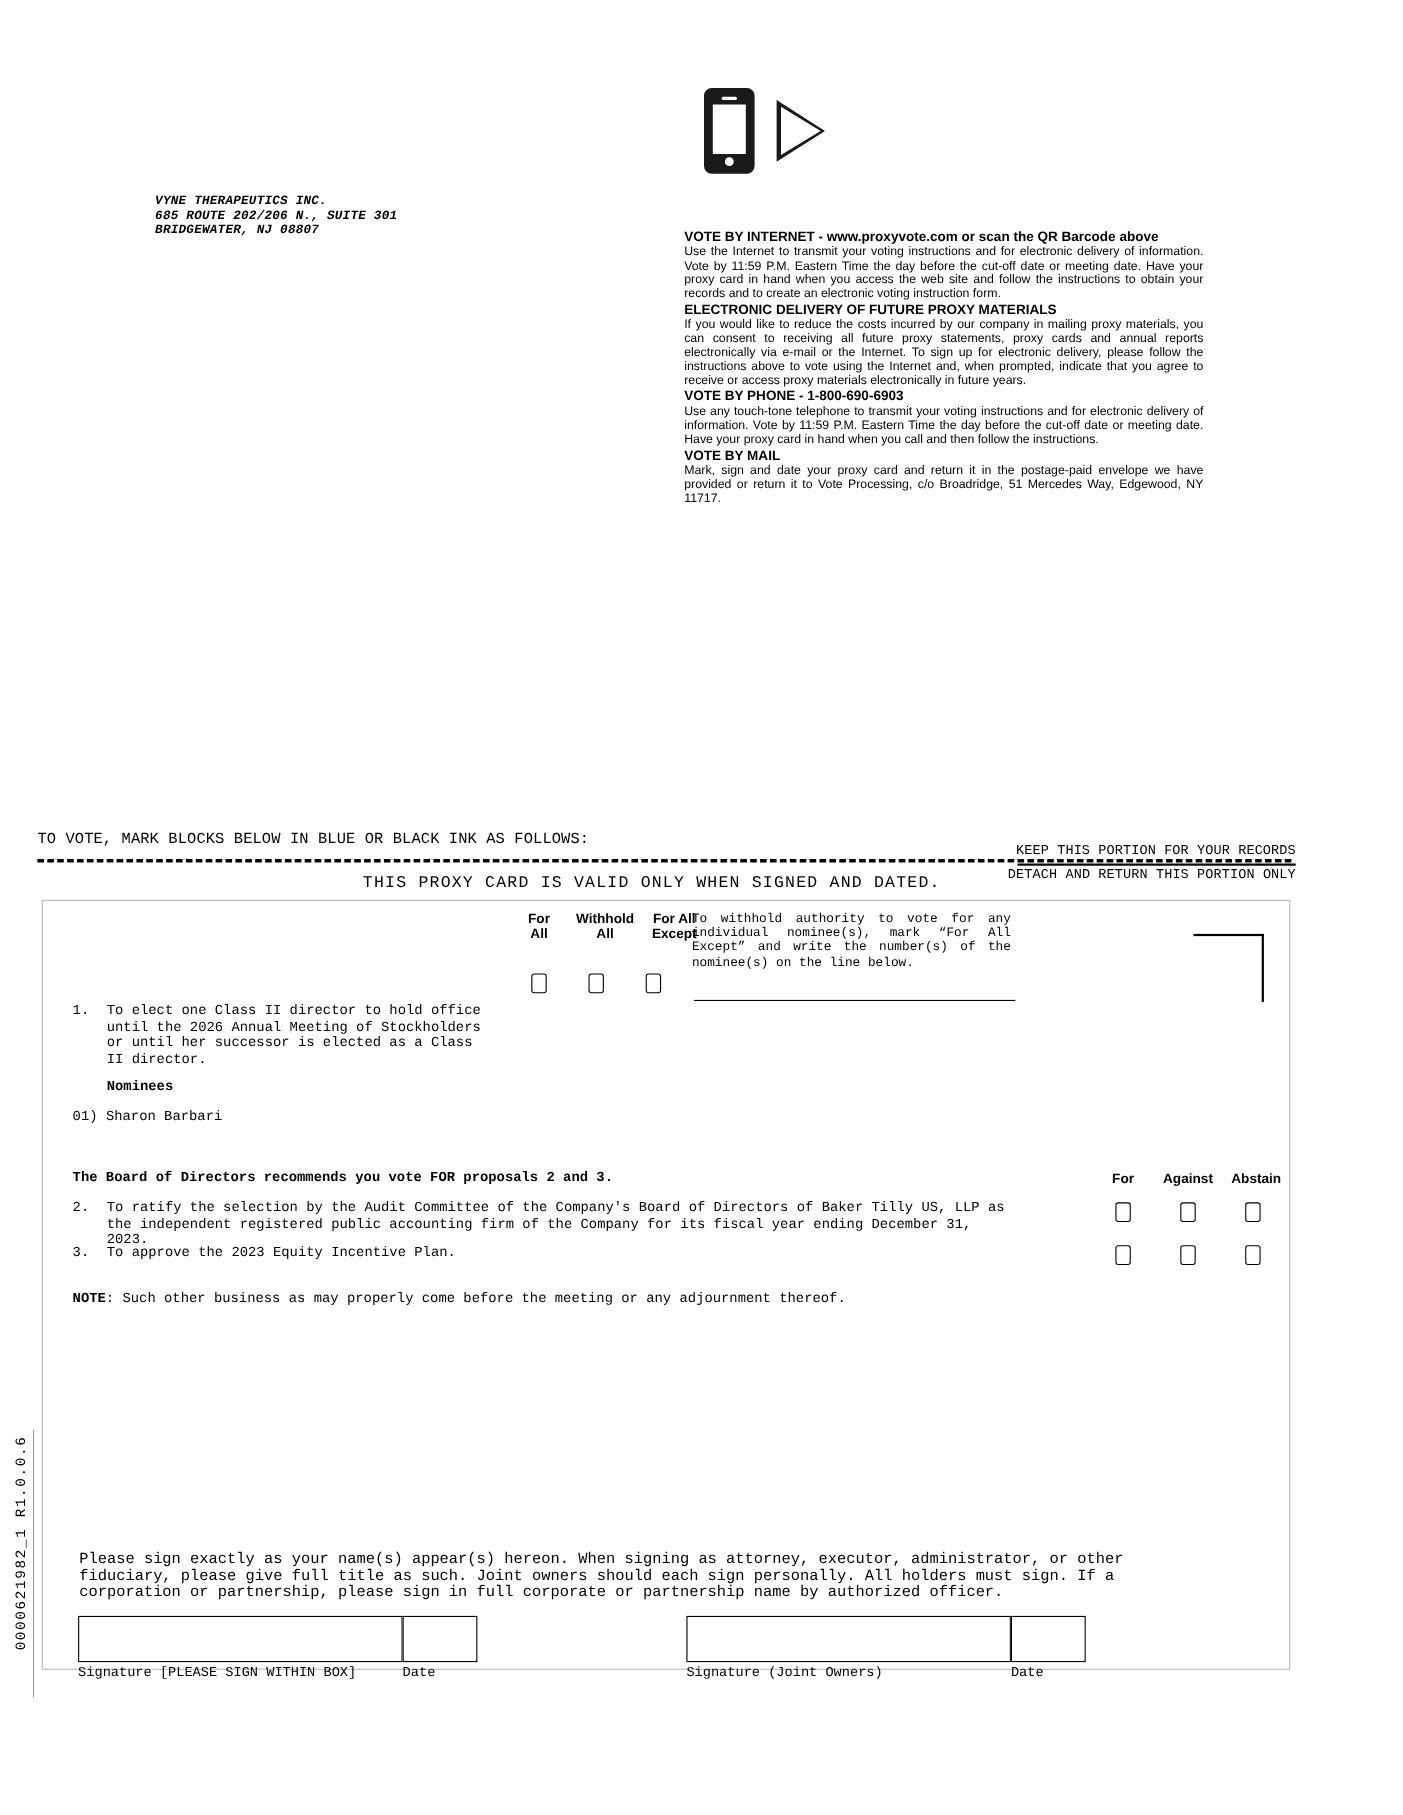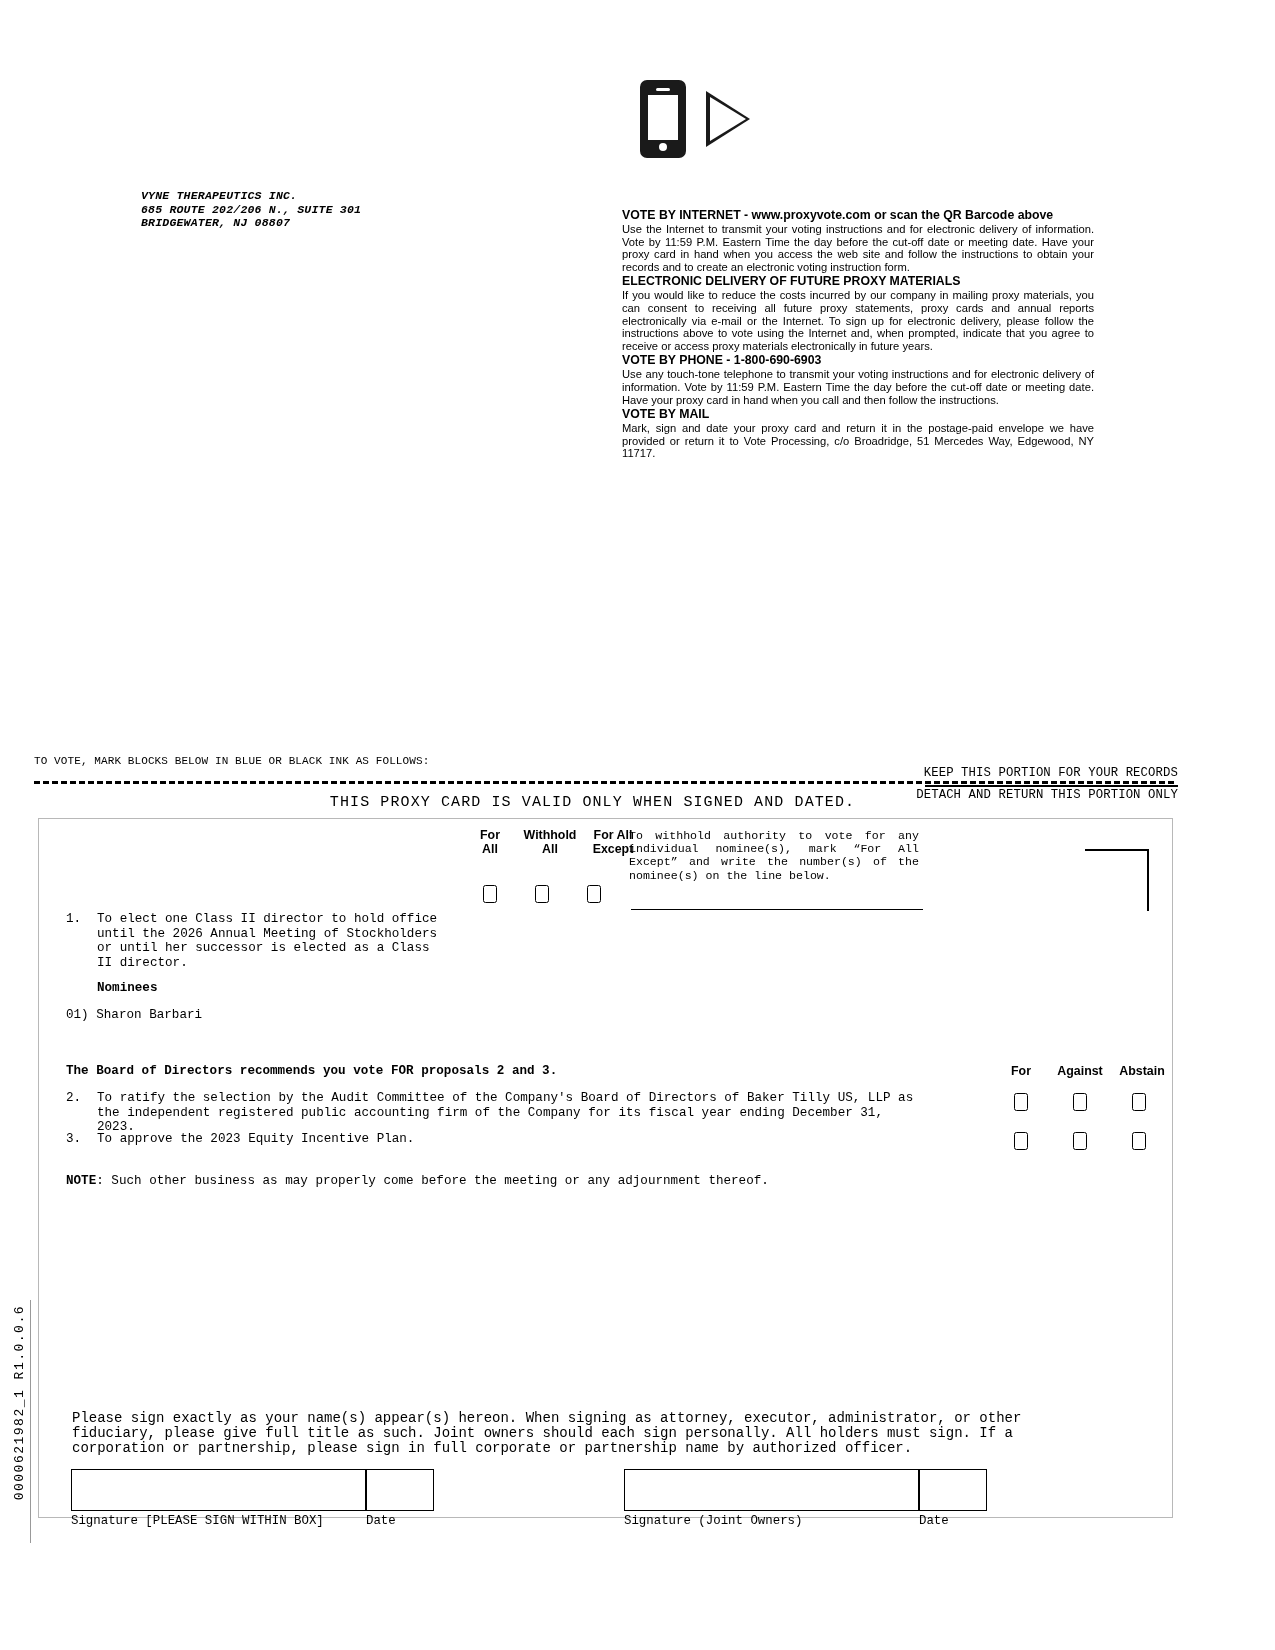--- a/index.html
+++ b/index.html
@@ -84,21 +84,21 @@
     left: -40px; top: -22px;
     width: 0; height: 0;
     border-left: 36px solid #ffffff;
     border-top: 22px solid transparent;
     border-bottom: 22px solid transparent;
   }
 
   
   .address {
     position: absolute;
-    left: 141px; top: 189px;
+    left: 141px; top: 176px;
     font-family: "Liberation Mono", monospace;
     font-style: italic;
     font-weight: bold;
     font-size: 11.5px;
     line-height: 13.5px;
     letter-spacing: 0.2px;
   }
 
   
   .vote-info {
@@ -118,21 +118,21 @@
     line-height: 15px;
     text-align: left;
   }
   .vote-info p { margin: 0 0 0 0; }
   .vote-info .blk { margin-bottom: 1px; }
 
   
   .tovote {
     position: absolute;
     left: 34px; top: 755px;
-    font-size: 11px;
+    font-size: 14px;
     letter-spacing: 0.1px;
     font-weight: 500;
   }
   .keep-portion {
     position: absolute;
     right: 97px; top: 766px;
     font-size: 12.3px;
     letter-spacing: 0.1px;
     text-align: right;
   }

